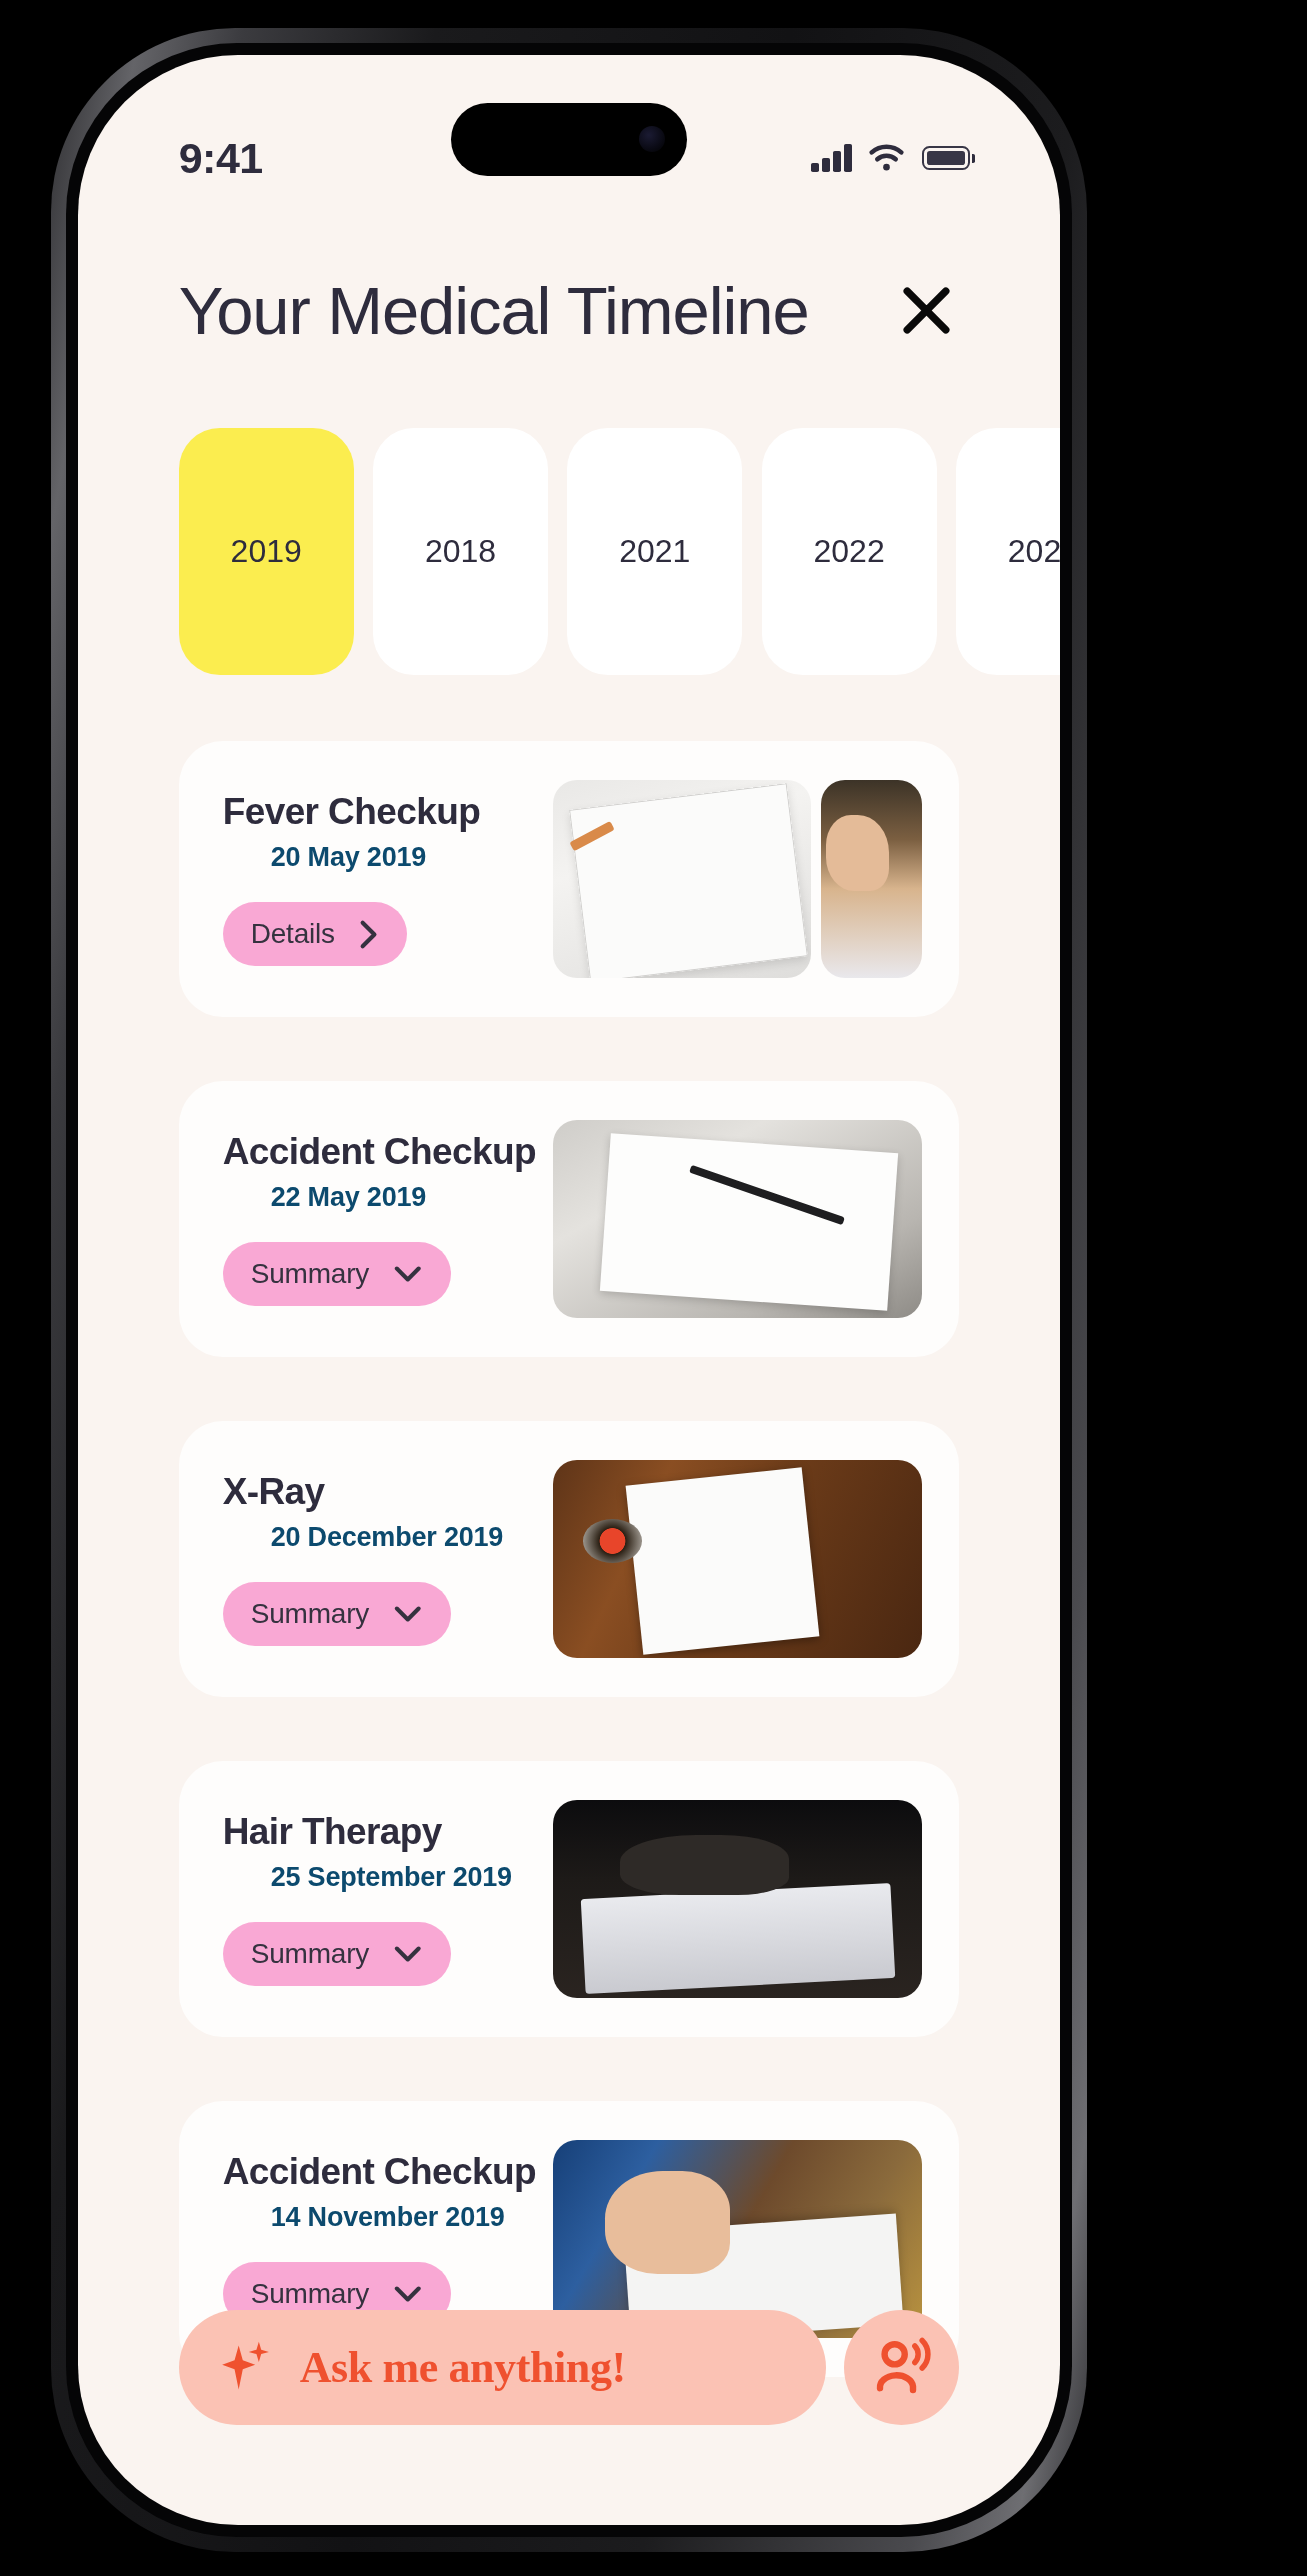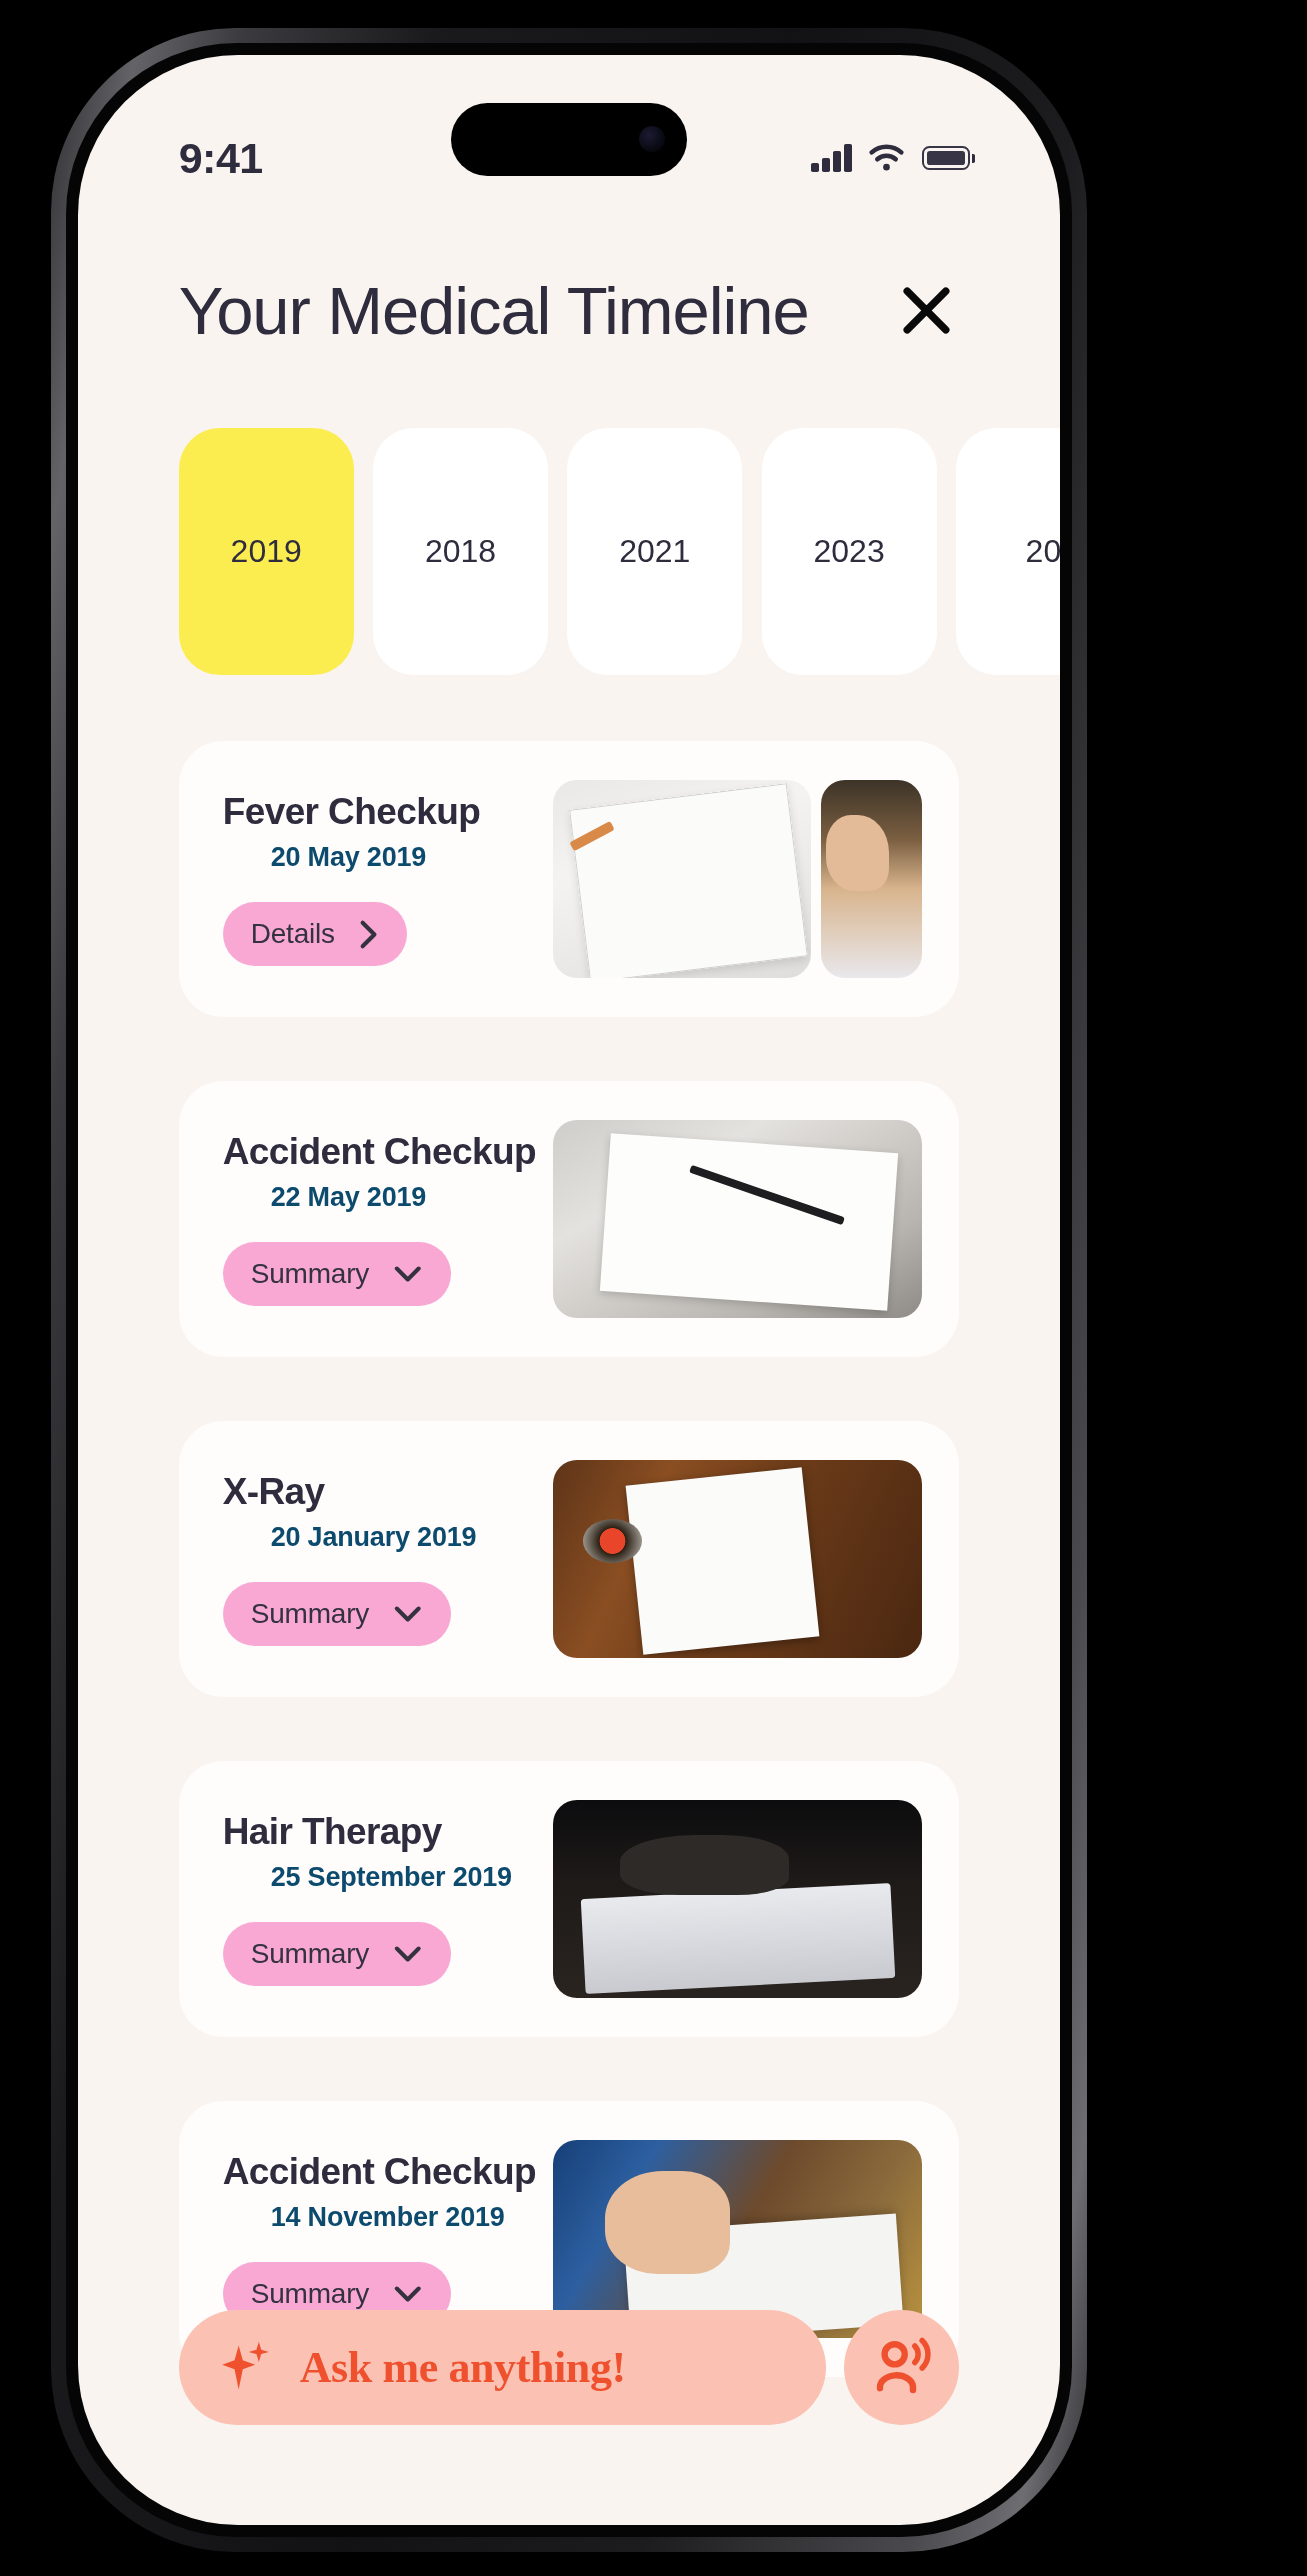--- a/index.html
+++ b/index.html
@@ -213,20 +213,23 @@
         <div class="year-chip active">
           <span>2019</span>
         </div>
         <div class="year-chip">
           <span>2018</span>
         </div>
         <div class="year-chip">
           <span>2021</span>
         </div>
         <div class="year-chip">
+          <span>2022</span>
+        </div>
+        <div class="year-chip">
           <span>2023</span>
         </div>
         <div class="year-chip">
           <span>20</span>
         </div>
       </div>
 
       <div id="timeline-list">
 
         <div class="record-card">
@@ -258,21 +261,21 @@
             </div>
           </div>
           <div class="thumbs">
             <div class="thumb art-desk" style="width:369px;"></div>
           </div>
         </div>
 
         <div class="record-card">
           <div class="card-info">
             <div class="card-title">X-Ray</div>
-            <div class="card-date">20 January 2019</div>
+            <div class="card-date">20 December 2019</div>
             <div class="card-action">
               <span class="label">Summary</span>
               <svg width="29.5" height="20" viewBox="0 0 32 22">
                 <path d="M4 5 L16 17 L28 5" stroke="#35323f" stroke-width="4.5" fill="none" stroke-linecap="round" stroke-linejoin="round"></path>
               </svg>
             </div>
           </div>
           <div class="thumbs">
             <div class="thumb art-wood" style="width:369px;"></div>
           </div>

